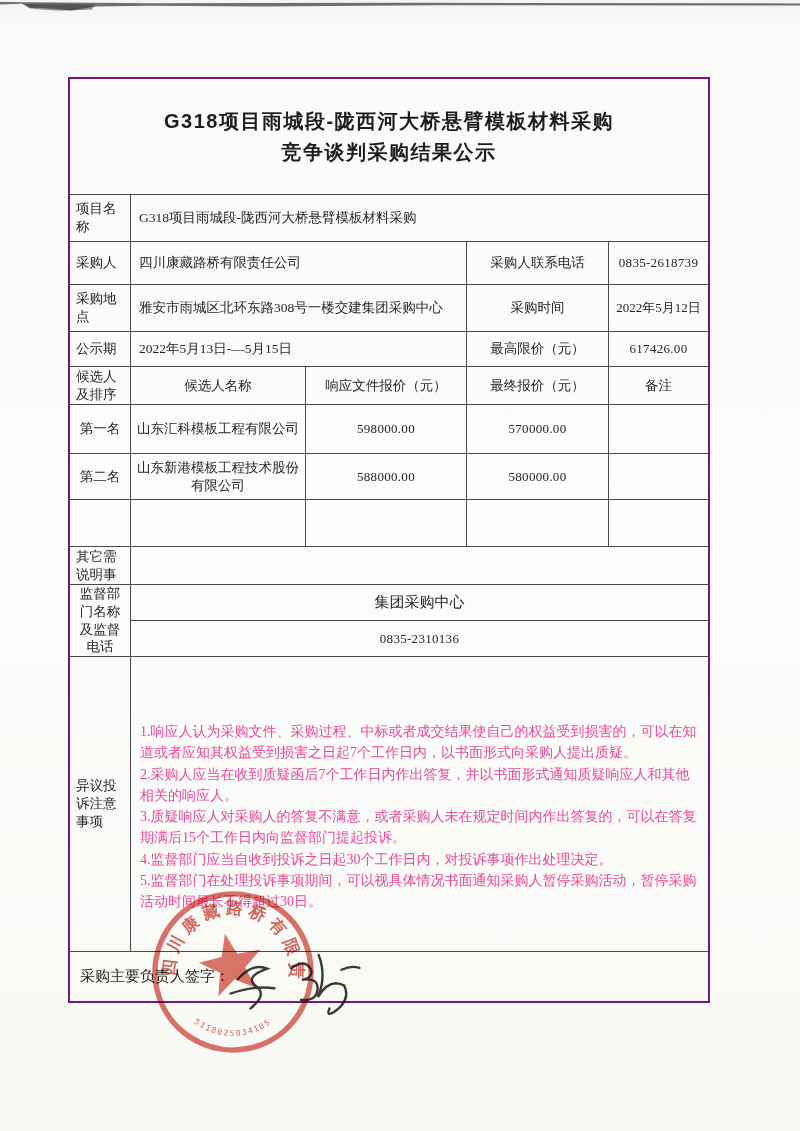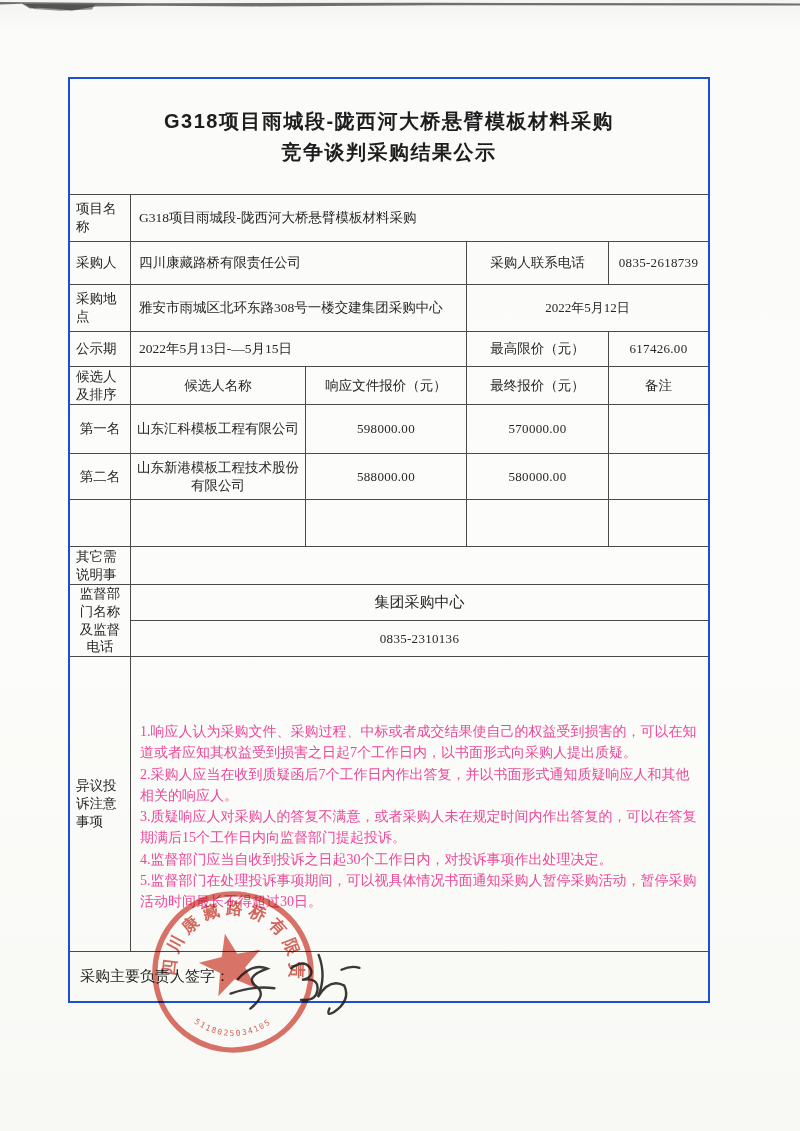--- a/index.html
+++ b/index.html
@@ -6,21 +6,21 @@
   body{
     width:800px;height:1131px;position:relative;overflow:hidden;
     background:linear-gradient(180deg,#f4f4f2 0%,#fbfbf9 3%,#fcfcfa 55%,#f8f8f5 100%);
     font-family:"Liberation Serif","DejaVu Serif",serif;
     color:#262626;
   }
   .page{position:absolute;inset:0;}
   .scan-edge{position:absolute;top:0;left:0;width:800px;height:16px;}
   .doc-table{
     position:absolute;left:68px;top:77px;width:642px;height:926px;
-    border:2px solid #1d4ed8;box-sizing:border-box;
+    border:2px solid #701a75;box-sizing:border-box;
     display:flex;flex-direction:column;
     background:transparent;
   }
   .trow{display:flex;flex-direction:row;box-sizing:border-box;border-top:1px solid #4a4a4a;}
   .trow.first{border-top:none;}
   .cell{
     box-sizing:border-box;border-right:1px solid #4a4a4a;
     display:flex;align-items:center;
     font-size:13.5px;line-height:1.32;
     padding:2px 6px;overflow:hidden;
@@ -82,20 +82,21 @@
     <div class="trow h-r2">
       <div class="cell lab">采购人</div>
       <div class="cell val-wide">四川康藏路桥有限责任公司</div>
       <div class="cell lab2">采购人联系电话</div>
       <div class="cell last cval num">0835-2618739</div>
     </div>
 
     <div class="trow h-r3">
       <div class="cell lab">采购地点</div>
       <div class="cell val-wide">雅安市雨城区北环东路308号一楼交建集团采购中心</div>
+      <div class="cell lab2">采购时间</div>
       <div class="cell last cval" style="font-size:13px;">2022年5月12日</div>
     </div>
 
     <div class="trow h-r4">
       <div class="cell lab">公示期</div>
       <div class="cell val-wide">2022年5月13日-—5月15日</div>
       <div class="cell lab2">最高限价（元）</div>
       <div class="cell last cval num">617426.00</div>
     </div>
 

